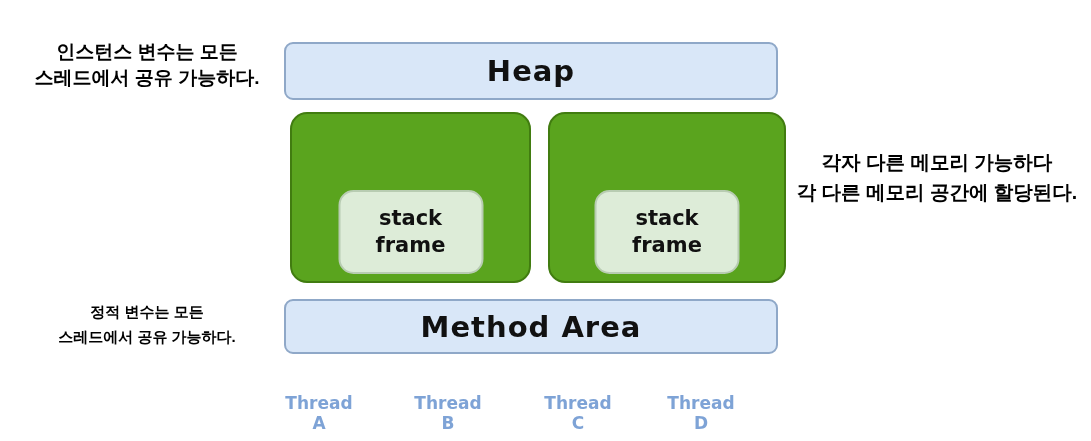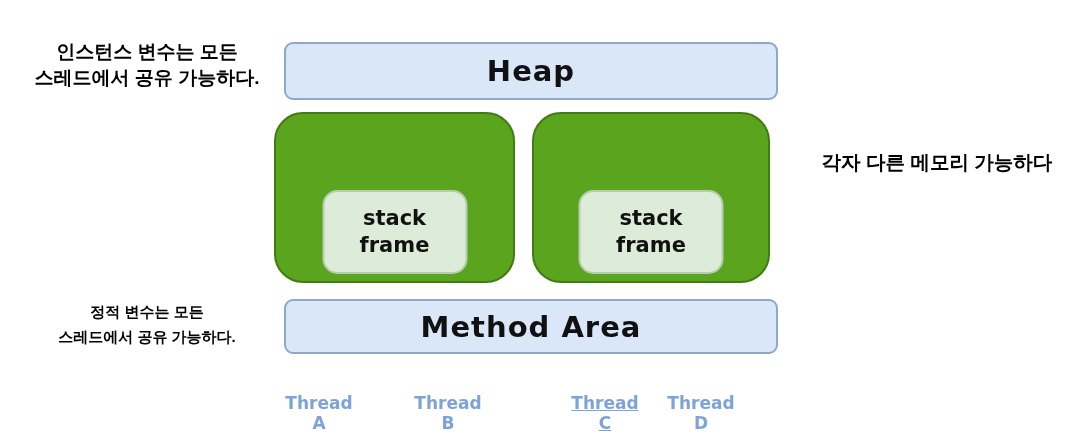--- a/index.html
+++ b/index.html
@@ -65,21 +65,22 @@
   .heap { top: 42px; height: 58px; }
   .method { top: 299px; height: 55px; justify-content: center; }
   
   .greenbox {
     position: absolute;
     top: 112px;
     height: 171px;
     box-sizing: border-box;
     background: var(--green-fill, #5aa41e);
     border: 2px solid var(--green-border, #417c10);
-    border-radius: 29px;
+    border-radius: 17px;
+    margin-left: 16px;
   }
   .green-a { left: 274px; width: 241px; }
   .green-b { left: 532px; width: 238px; }
   
   .frame {
     position: absolute;
     left: 50%;
     transform: translateX(-50%);
     top: 76px;
     width: 145px;
@@ -102,21 +103,21 @@
     position: absolute;
     top: 393px;
     width: 84px;
     text-align: center;
     font-weight: bold;
     font-size: 17px;
     color: var(--thread-text, #7ea3d6);
   }
   .t-a { left: 277px; text-align: center; }
   .t-b { left: 406px; text-align: center; }
-  .t-c { left: 563px; text-decoration: underline; }
+  .t-c { left: 536px; }
   .t-d { left: 659px; }
 </style>
 </head>
 <body>
 
 <div class="canvas">
 
   <div class="note note-tl">
     <div>인스턴스 변수는 모든</div>
     <div>스레드에서 공유 가능하다.</div>
@@ -135,20 +136,21 @@
 
   <div class="greenbox green-b">
     <div class="frame">
       <div>stack</div>
       <div>frame</div>
     </div>
   </div>
 
   <div class="note note-r">
     <div>각자 다른 메모리 가능하다</div>
+    <div>각 다른 메모리 공간에 할당된다.</div>
   </div>
 
   <div class="note note-bl">
     <div>정적 변수는 모든</div>
     <div>스레드에서 공유 가능하다.</div>
   </div>
 
   <div class="bluebox method">
     <span>Method Area</span>
   </div>

